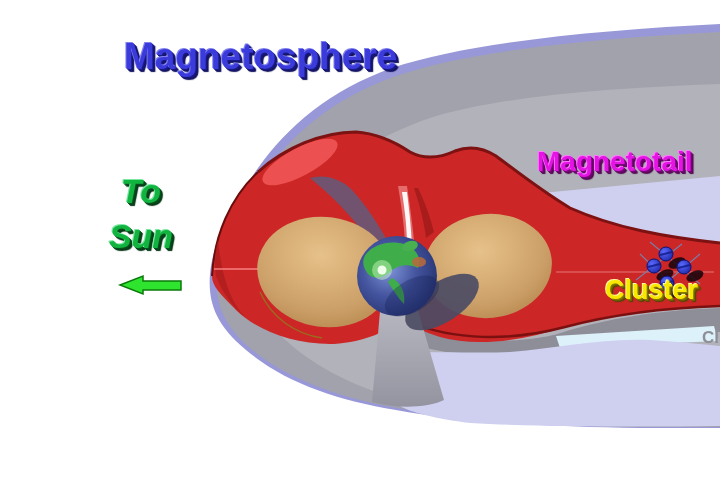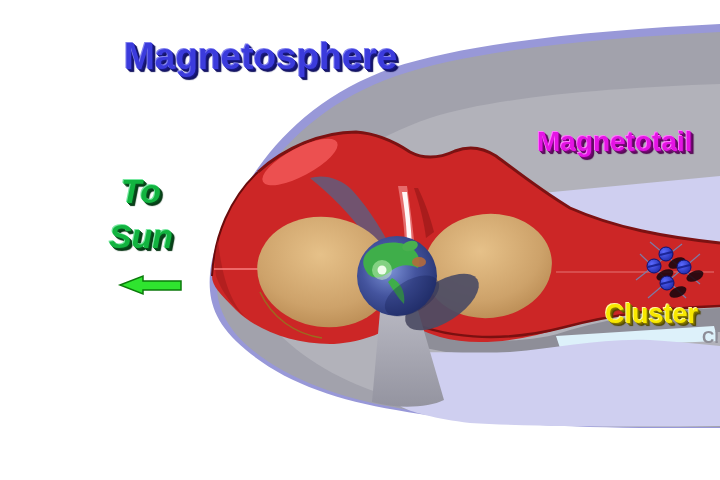--- a/index.html
+++ b/index.html
@@ -7,31 +7,31 @@
     position:relative;width:720px;height:480px;overflow:hidden;background:#ffffff;
     font-family:"Liberation Sans", sans-serif;
   }
   .stage svg{position:absolute;left:0;top:0;}
   .lbl{position:absolute;font-weight:bold;white-space:nowrap;line-height:1;}
   .lbl-magnetosphere{
     left:124px;top:38px;font-size:37px;color:#3b3bdc;
     text-shadow:-1px -1px 0 #8080ee,1px 1px 0 #1a1a85,2px 2px 0 #15156e,3px 3px 1px #10105c;
   }
   .lbl-magnetotail{
-    left:537px;top:128px;font-size:28px;color:#e414e4;
+    left:537px;top:148px;font-size:28px;color:#e414e4;
     text-shadow:-1px -1px 0 #ff78ff,1px 1px 0 #7a087a,2px 2px 0 #660866,3px 3px 1px #4e064e;
   }
   .lbl-tosun{
     left:92px;top:174px;width:98px;text-align:center;font-size:34px;color:#12b440;
     text-shadow:-1px -1px 0 #7ae8a2,1px 1px 0 #07511d,2px 2px 0 #064318,3px 3px 1px #043312;
   }
   .lbl-tosun .line{display:block;font-style:italic;}
   .lbl-tosun .line+.line{margin-top:11px;}
   .lbl-cluster{
-    left:605px;top:301px;font-size:27px;color:#f8e800;
+    left:605px;top:277px;font-size:27px;color:#f8e800;
     text-shadow:-1px -1px 0 #fff9a0,1px 1px 0 #8a7a00,2px 2px 0 #6e6200,3px 3px 1px #4e4600;
   }
 </style>
 </head>
 <body>
 
 <div class="stage">
 
   <svg width="720" height="480" viewBox="0 0 720 480">
     <defs>

